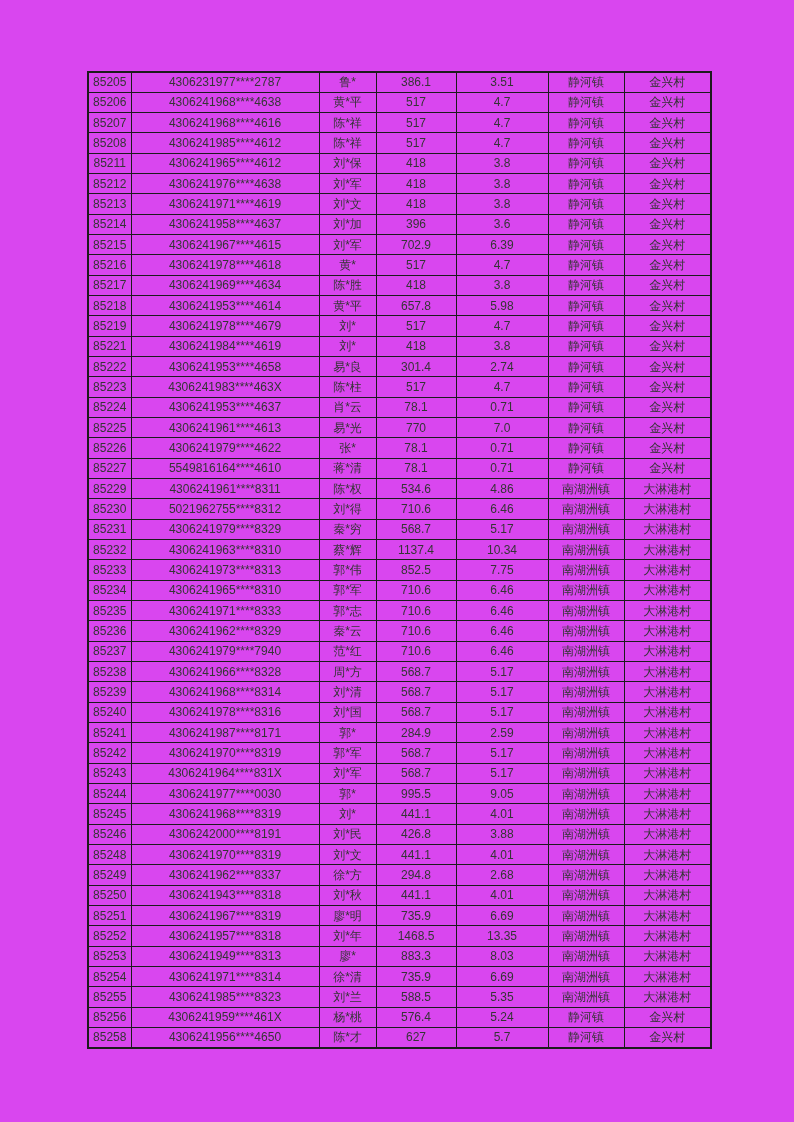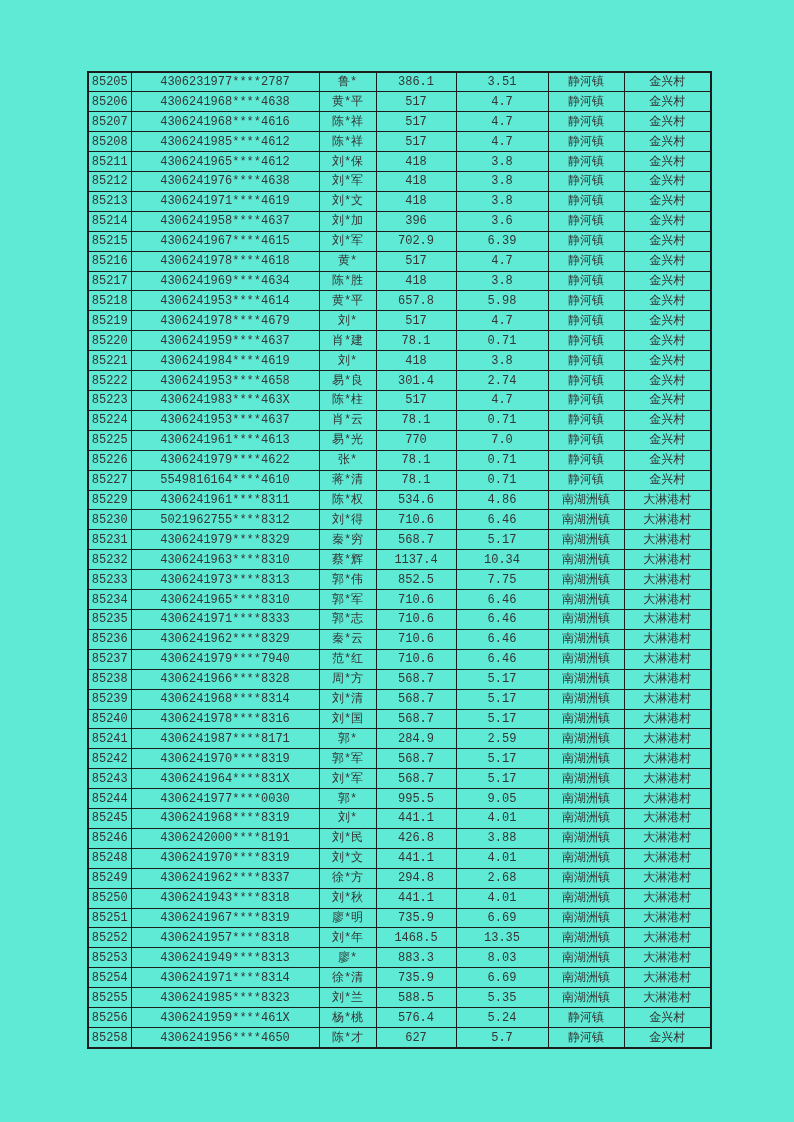--- a/index.html
+++ b/index.html
@@ -4,22 +4,22 @@
 <style>
   html, body {
     margin: 0;
     padding: 0;
     background: #ffffff;
   }
   .page {
     position: relative;
     width: 794px;
     height: 1122px;
-    background: #5eead4;
-    font-family: Liberation Mono, monospace;
+    background: #d946ef;
+    font-family: Liberation Sans, sans-serif;
     overflow: hidden;
   }
   table.records {
     position: absolute;
     left: 87px;
     top: 71px;
     width: 623px;
     height: 978px;
     border-collapse: collapse;
     table-layout: fixed;
@@ -173,29 +173,20 @@
         <tr>
           <td>85219</td>
           <td>4306241978****4679</td>
           <td>刘*</td>
           <td>517</td>
           <td>4.7</td>
           <td>静河镇</td>
           <td>金兴村</td>
         </tr>
         <tr>
-          <td>85220</td>
-          <td>4306241959****4637</td>
-          <td>肖*建</td>
-          <td>78.1</td>
-          <td>0.71</td>
-          <td>静河镇</td>
-          <td>金兴村</td>
-        </tr>
-        <tr>
           <td>85221</td>
           <td>4306241984****4619</td>
           <td>刘*</td>
           <td>418</td>
           <td>3.8</td>
           <td>静河镇</td>
           <td>金兴村</td>
         </tr>
         <tr>
           <td>85222</td>

